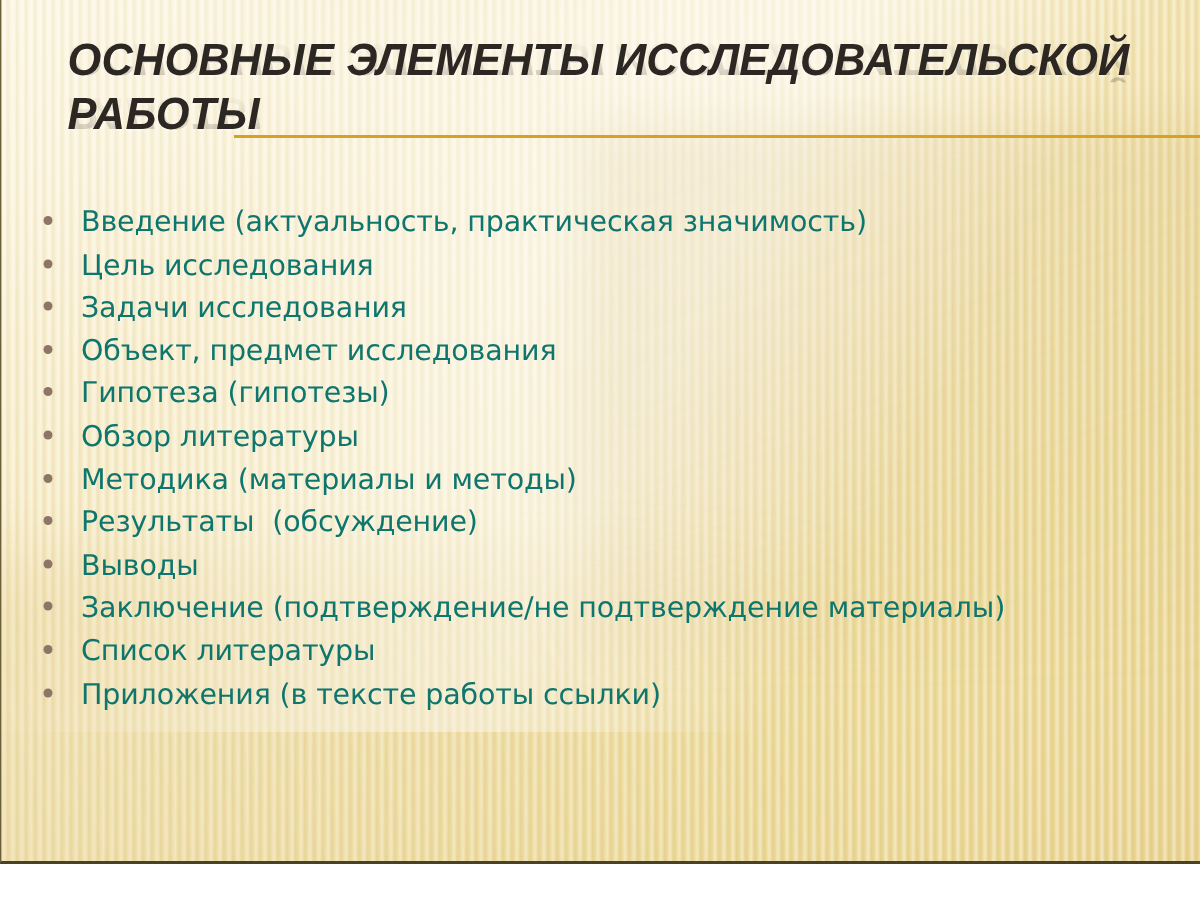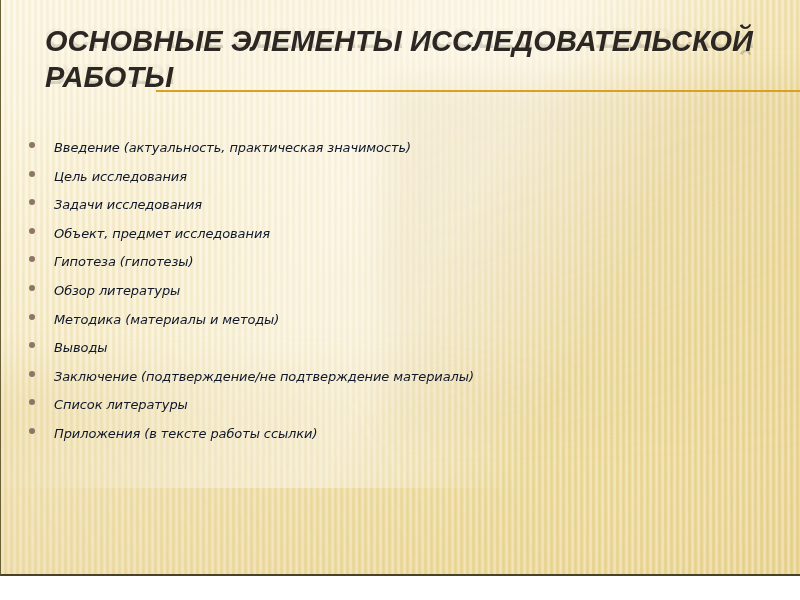--- a/index.html
+++ b/index.html
@@ -190,26 +190,25 @@
     height: 6px;
     border-radius: 50%;
     background: #8d7668;
     margin-right: 19px;
     position: relative;
     top: -4px;
   }
 
   .bullet-label {
     font-family: "DejaVu Sans", "Liberation Sans", sans-serif;
-    font-size: 13px;
+    font-size: 19px;
     line-height: 20px;
-    color: #0f172a;
+    color: #0f766e;
     white-space: pre;
     letter-spacing: -0.1px;
-    font-style: italic;
   }
 </style>
 </head>
 <body>
 
 <div class="slide">
 
   <div class="bg-base"></div>
   <div class="bg-stripes"></div>
   <div class="bg-sweep-a"></div>
@@ -254,20 +253,24 @@
     <li class="bullet-item">
       <span class="bullet-dot"></span>
       <span class="bullet-label">Обзор литературы</span>
     </li>
     <li class="bullet-item">
       <span class="bullet-dot"></span>
       <span class="bullet-label">Методика (материалы и методы)</span>
     </li>
     <li class="bullet-item">
       <span class="bullet-dot"></span>
+      <span class="bullet-label">Результаты  (обсуждение)</span>
+    </li>
+    <li class="bullet-item">
+      <span class="bullet-dot"></span>
       <span class="bullet-label">Выводы</span>
     </li>
     <li class="bullet-item">
       <span class="bullet-dot"></span>
       <span class="bullet-label">Заключение (подтверждение/не подтверждение материалы)</span>
     </li>
     <li class="bullet-item">
       <span class="bullet-dot"></span>
       <span class="bullet-label">Список литературы</span>
     </li>

